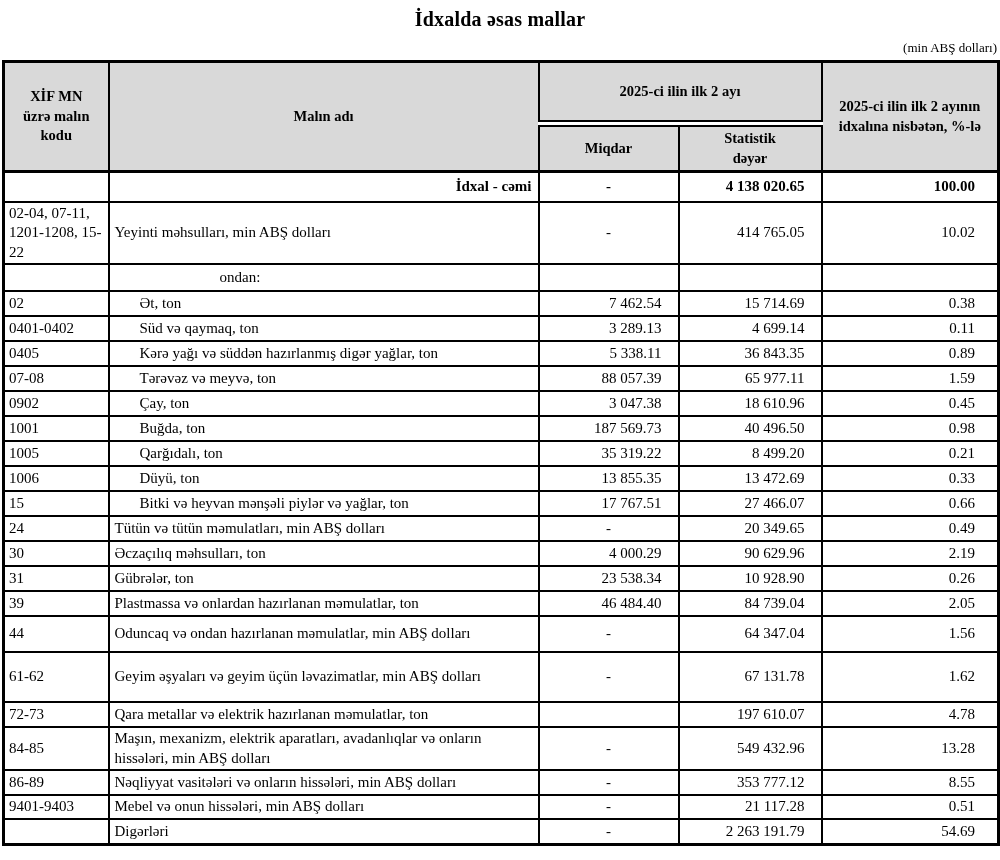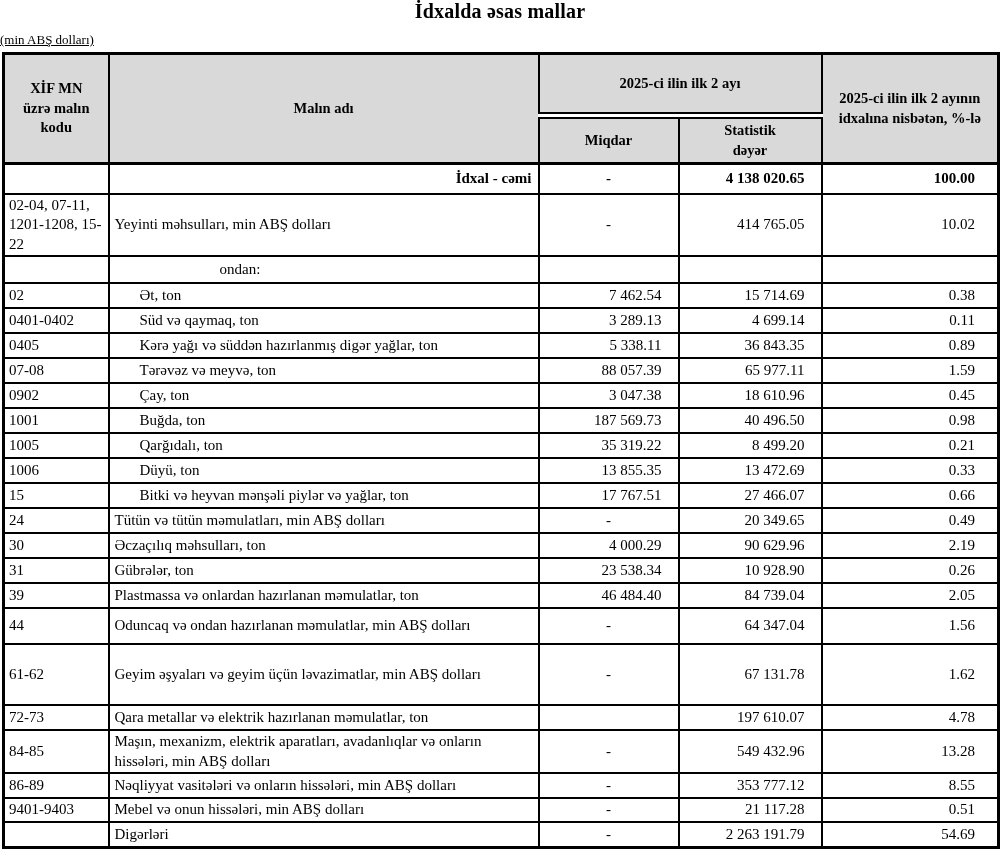--- a/index.html
+++ b/index.html
@@ -9,29 +9,28 @@
     background: #ffffff;
     color: #000000;
     font-family: "Liberation Serif", "DejaVu Serif", serif;
   }
   .page { width: 1000px; height: 860px; overflow: hidden; }
 
   .title {
     text-align: center;
     font-size: 20px;
     font-weight: bold;
-    margin: 0 0 9px 0;
+    margin: 8px 0 9px 0;
     letter-spacing: 0.2px;
   }
   .unit-note {
-    text-align: left;
+    text-align: right;
     font-size: 13px;
     padding-right: 3px;
     margin-bottom: 4px;
-    text-decoration: underline;
   }
 
   table.import-table {
     border-collapse: collapse;
     table-layout: fixed;
     width: 995px;
     margin-left: 2px;
     border: 3px solid #000;
   }
   th, td { border: 2px solid #000; overflow: hidden; }
@@ -67,21 +66,21 @@
   tbody td.dash { text-align: center; padding-right: 2px; }
 
   
   tbody tr:nth-child(1)  { height: 30px; font-weight: bold; }
   tbody tr:nth-child(1) td.name { padding-left: 30px; text-align: right; }
   tbody tr:nth-child(2)  { height: 62px; }
   tbody tr:nth-child(3)  { height: 27px; }
   tbody tr:nth-child(3) td.name { padding-left: 110px; }
   tbody tr:nth-child(n+4):nth-child(-n+12) td.name { padding-left: 30px; }
   tbody tr:nth-child(17) { height: 36px; }
-  tbody tr:nth-child(18) { height: 61px; margin-left: 8px; }
+  tbody tr:nth-child(18) { height: 50px; margin-left: 8px; }
   tbody tr:nth-child(20) { height: 40px; }
   tbody tr:nth-child(22) { height: 24px; }
 </style>
 </head>
 <body>
 
 <div class="page">
   <div class="title">İdxalda əsas mallar</div>
   <div class="unit-note">(min ABŞ dolları)</div>
 

